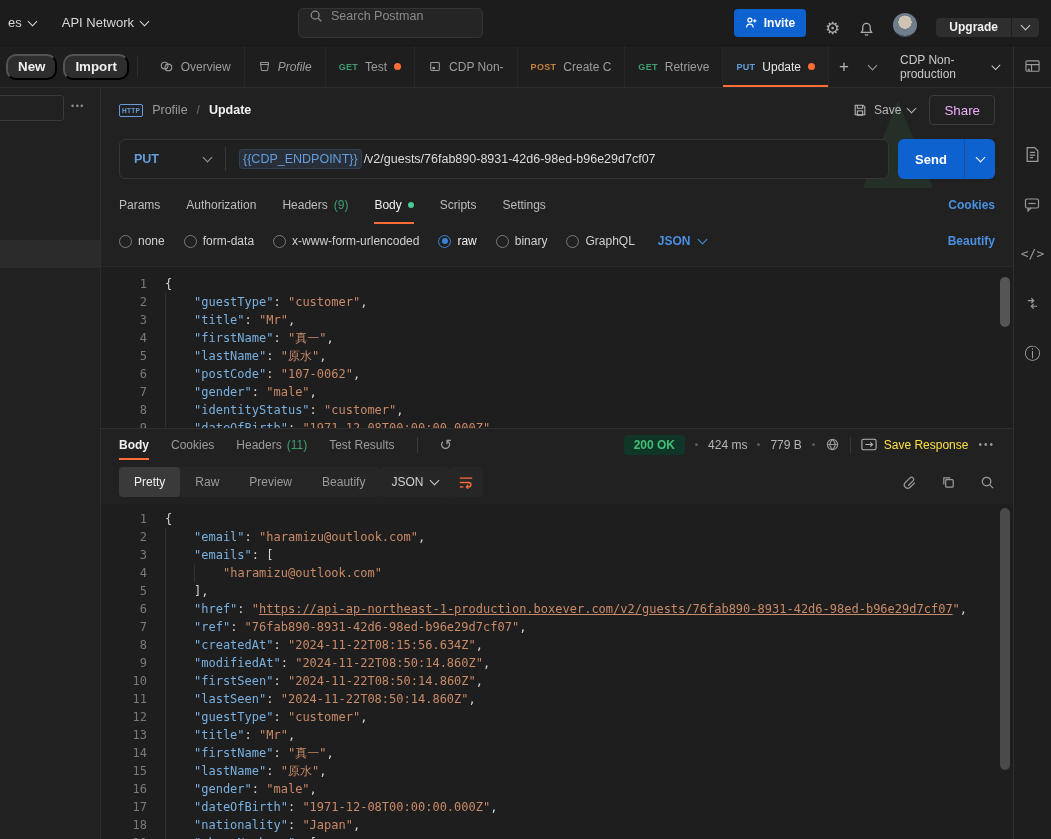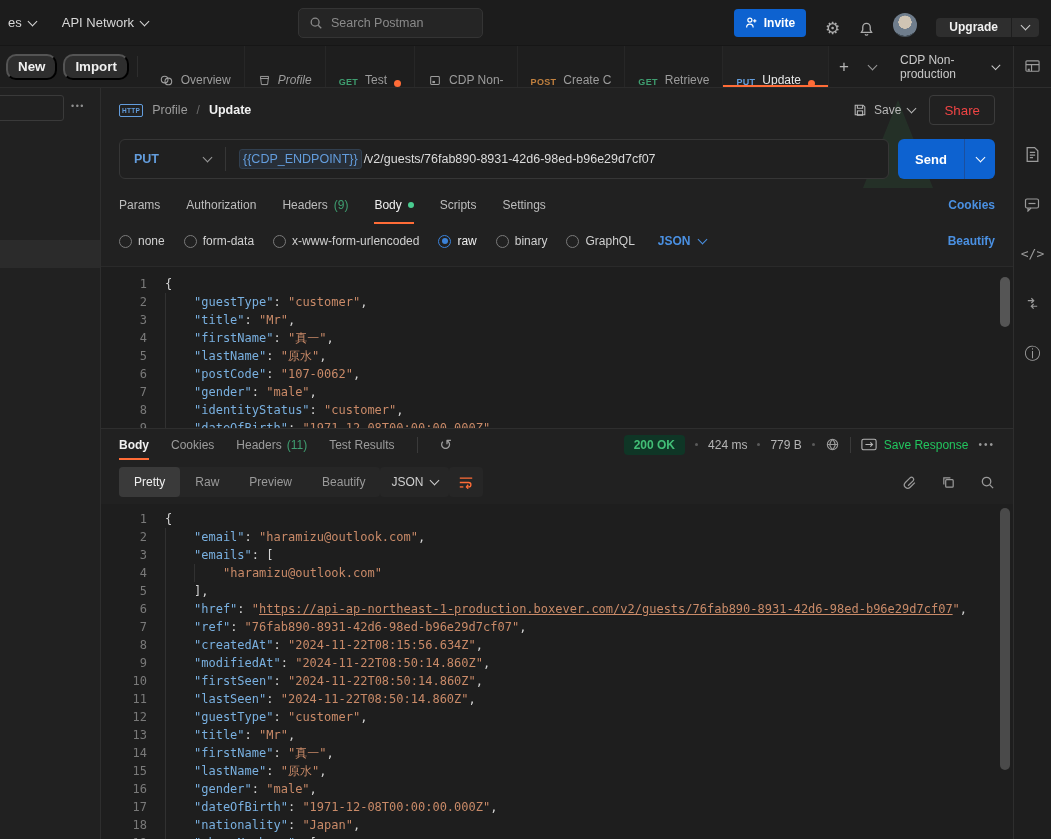--- a/index.html
+++ b/index.html
@@ -11,21 +11,21 @@
     border-bottom:1.5px solid currentColor; transform:rotate(45deg); margin-top:-3px; }
   svg { display:block; }
 
   
   .topbar { height:46px; background:#1c1c1c; display:flex; align-items:center;
     padding:0 12px; position:relative; border-bottom:1px solid #161616; }
   .tb-item { display:flex; align-items:center; gap:7px; color:#d6d6d6; font-size:13px; cursor:default; }
   .tb-ws { margin-left:-4px;text-align:right; }
   .tb-api { margin-left:26px; }
   .tb-search { position:absolute; left:298px; top:8px; width:185px; height:30px; background:#252525;
-    border:1px solid #343434; border-radius:5px; display:flex; align-items:center; gap:8px;
+    border:1px solid #343434; border-radius:5px; display:flex; gap:8px;
     padding:0 10px; color:#8a8a8a; font-size:12.5px; }
   .tb-right { margin-left:auto; display:flex; align-items:flex-end; gap:19px;padding-left:14px; }
   .btn-invite { display:flex; align-items:center; gap:6px; background:#0d62d0; color:#fff;
     font-weight:600; font-size:12px; height:28px; padding:0 11px; border-radius:4px; }
   .tb-icon { color:#ababab; font-size:17px; line-height:1; }
   .avatar { width:24px; height:24px; border-radius:50%;
     background:radial-gradient(circle at 50% 38%, #cfc4b4 0 34%, #6f7d8c 35% 70%, #47525c 71%); }
   .upgrade { display:flex; height:19px; background:#2e2e2e; border-radius:4px; overflow:hidden; }
   .upgrade .u-label { padding:0 13px; display:flex; align-items:center; font-weight:600; color:#f0f0f0; }
   .upgrade .u-caret { width:28px; display:flex; align-items:center; justify-content:center;
@@ -39,21 +39,21 @@
   .rail-top { height:42px; display:flex; align-items:center; justify-content:center; width:100%;
     border-bottom:1px solid #2e2e2e; }
   .rail-icons { display:flex; flex-direction:column; align-items:center; gap:34px; padding-top:58px; }
   .rail-txt { font-size:13px; color:#9a9a9a; font-family:"DejaVu Sans Mono", monospace; }
 
   
   .tabbar { height:42px; background:#1e1e1e; display:flex; align-items:stretch; border-bottom:1px solid #2b2b2b; }
   .tb-btn { align-self:center; background:#2e2e2e; border-radius:10px; height:26px; padding:0 10px;
     display:flex; align-items:center; font-weight:600; color:#f0f0f0; margin-left:6px; }
   .tabbar-divider { width:1px; background:#2e2e2e; margin:10px 8px; }
-  .tab { display:flex; align-items:flex-end; gap:7px; padding:0 13px; color:#9c9c9c; font-size:12px;
+  .tab { display:flex; align-items:center; gap:7px; padding:0 13px; color:#9c9c9c; font-size:12px;
     border-right:1px solid #272727; white-space:nowrap; position:relative; }
   .tab .method { font-size:9px; font-weight:700; letter-spacing:.3px; }
   .tab .method:empty { display:none; }
   .m-get { color:#3f9e70; } .m-post { color:#c2813f; } .m-put { color:#639ddd; }
   .tab.active { background:#212121; color:#e8e8e8; }
   .tab.active::after { content:""; position:absolute; left:0; right:0; bottom:0; height:2px; background:#ff6c37; }
   .tab .dot { width:7px; height:7px; border-radius:50%; background:#ff6c37; }
   .tab-add { display:flex; align-items:center; padding:0 10px; color:#b5b5b5; font-size:17px; }
   .tab-caret { display:flex; align-items:center; padding:0 10px; color:#9a9a9a; }
   .env-group { margin-left:auto; display:flex; align-items:center; gap:10px; padding:0 14px; color:#c9c9c9; }
@@ -75,21 +75,21 @@
 
   .crumb-row { height:44px; display:flex; align-items:center; padding:0 18px; gap:9px; }
   .http-badge { color:#639ddd; border:1px solid #639ddd; border-radius:2px; font-size:6.5px;
     font-weight:700; padding:2px 2px; letter-spacing:.3px; }
   .crumb-parent { color:#9c9c9c; font-size:12.5px; }
   .crumb-sep { color:#6e6e6e; }
   .crumb-cur { color:#f0f0f0; font-weight:700; font-size:12.5px; }
   .crumb-right { margin-left:auto; display:flex; align-items:center; gap:14px; }
   .save-group { display:flex; align-items:center; gap:7px; color:#b8b8b8; }
   .btn-share { border:1px solid #3c3c3c; border-radius:4px; height:30px; padding:0 14px;
-    display:flex; align-items:center; color:#ef4444; background:transparent; }
+    display:flex; align-items:center; color:#f0abfc; background:transparent; }
 
   .url-row { height:54px; display:flex; align-items:center; padding:0 18px; gap:9px; }
   .urlbox { flex:1; height:40px; background:#202020; border:1px solid #363636; border-radius:6px;
     display:flex; align-items:center; overflow:hidden; }
   .method-seg { width:105px; display:flex; align-items:center; justify-content:space-between;
     padding:0 14px; color:#639ddd; font-weight:700; font-size:12.5px; }
   .method-seg .chev { color:#9a9a9a; }
   .url-div { width:1px; height:24px; background:#363636; }
   .url-text { padding-left:14px; font-size:12.5px; color:#dcdcdc; white-space:nowrap;
     font-family:"Liberation Sans", sans-serif; display:flex; align-items:center; gap:3px; }
@@ -138,21 +138,21 @@
 
   
   .resp-header { height:32px; display:flex; align-items:center; gap:22px; padding:0 18px;
     border-top:1px solid #2e2e2e; color:#9c9c9c; }
   .resp-header .rtab { gap:5px; font-size:12px; }
   .resp-header .rtab.active { color:#f0f0f0; font-weight:700; }
   .vdiv { width:1px; height:16px; background:#3a3a3a; }
   .resp-meta { margin-left:auto; display:flex; align-items:center; gap:10px; color:#b5b5b5; }
   .badge-ok { background:#0f3626; color:#42be76; font-weight:600; padding:3px 10px; border-radius:4px; }
   .sep-dot { width:3px; height:3px; border-radius:50%; background:#5a5a5a; }
-  .save-resp { display:flex; align-items:center; gap:7px; color:#22c55e; }
+  .save-resp { display:flex; align-items:center; gap:7px; color:#fde047; }
   .meta-more { color:#9a9a9a; letter-spacing:2px; font-size:10px; }
 
   .resp-toolbar { height:44px; display:flex; align-items:center; padding:0 18px; }
   .seg { display:flex; background:#262626; border-radius:4px; height:30px; align-items:stretch; }
   .seg-item { display:flex; align-items:center; padding:0 15px; color:#9a9a9a; border-radius:4px; }
   .seg-item.active { background:#3a3a3a; color:#f0f0f0; }
   .json-btn { display:flex; align-items:center; gap:8px; background:#262626; border-radius:4px;
     height:30px; padding:0 11px; color:#d0d0d0; }
   .wrap-btn { background:#262626; border-radius:4px; height:30px; width:34px; display:flex;
     align-items:center; justify-content:center; color:#ff6c37; }

